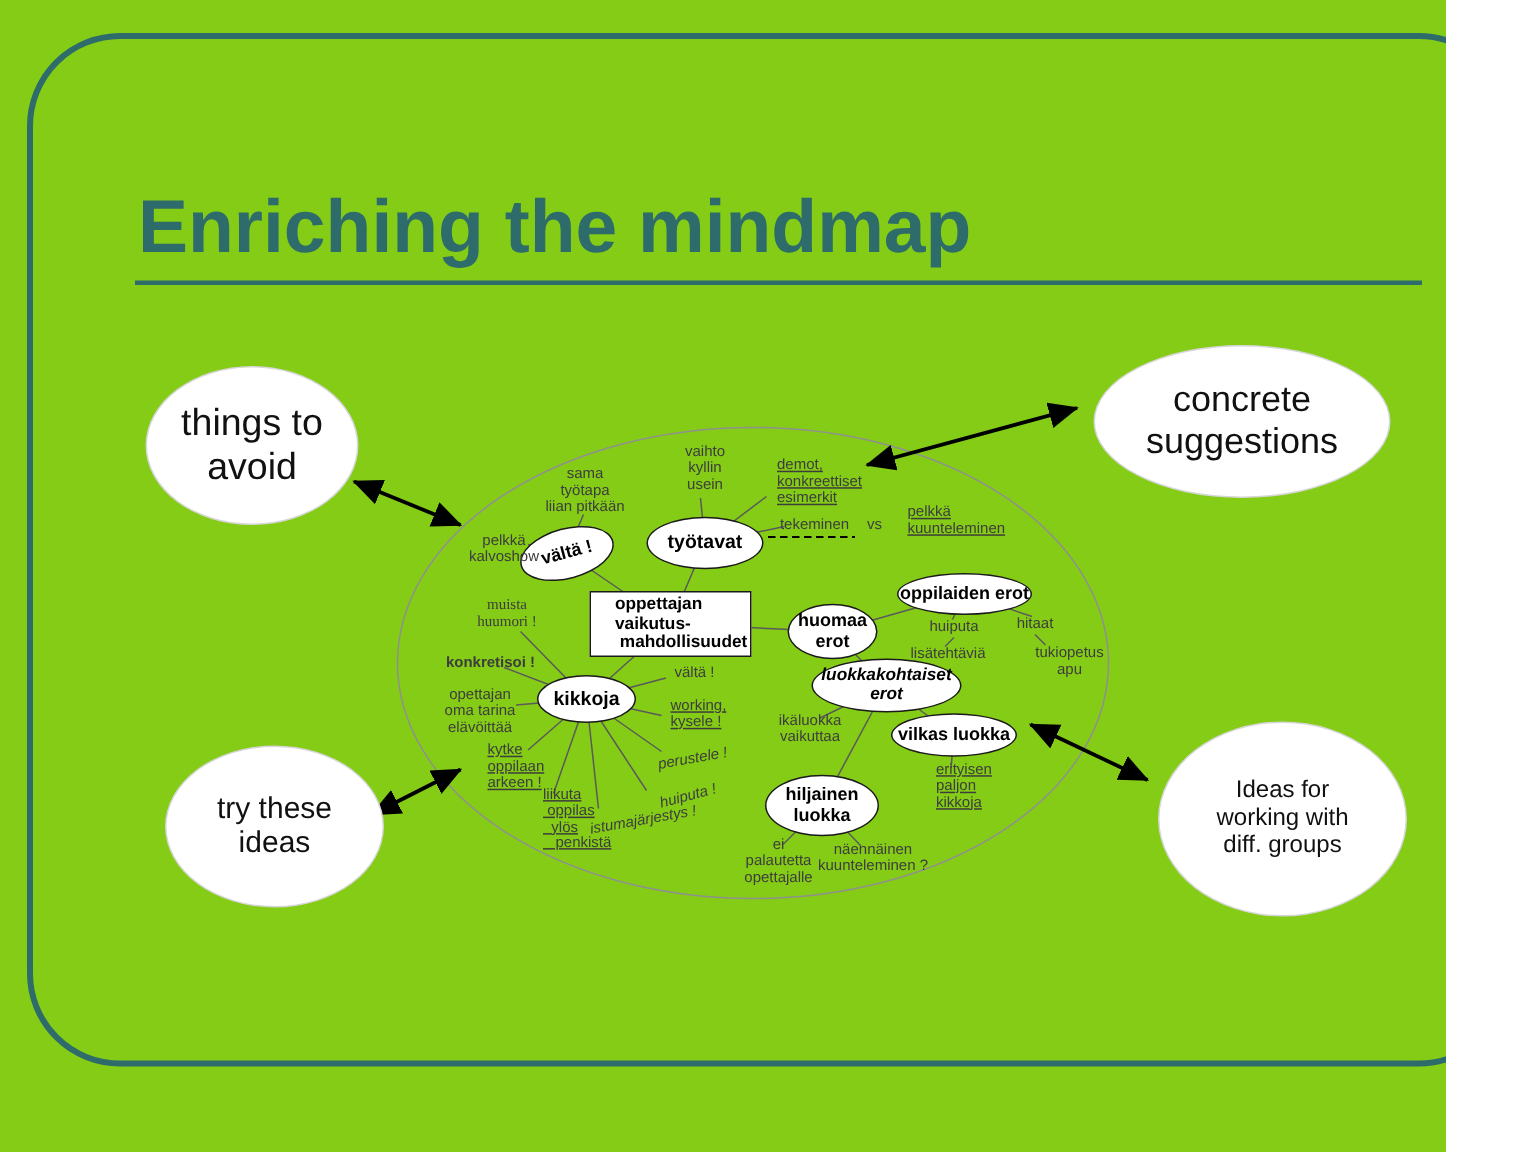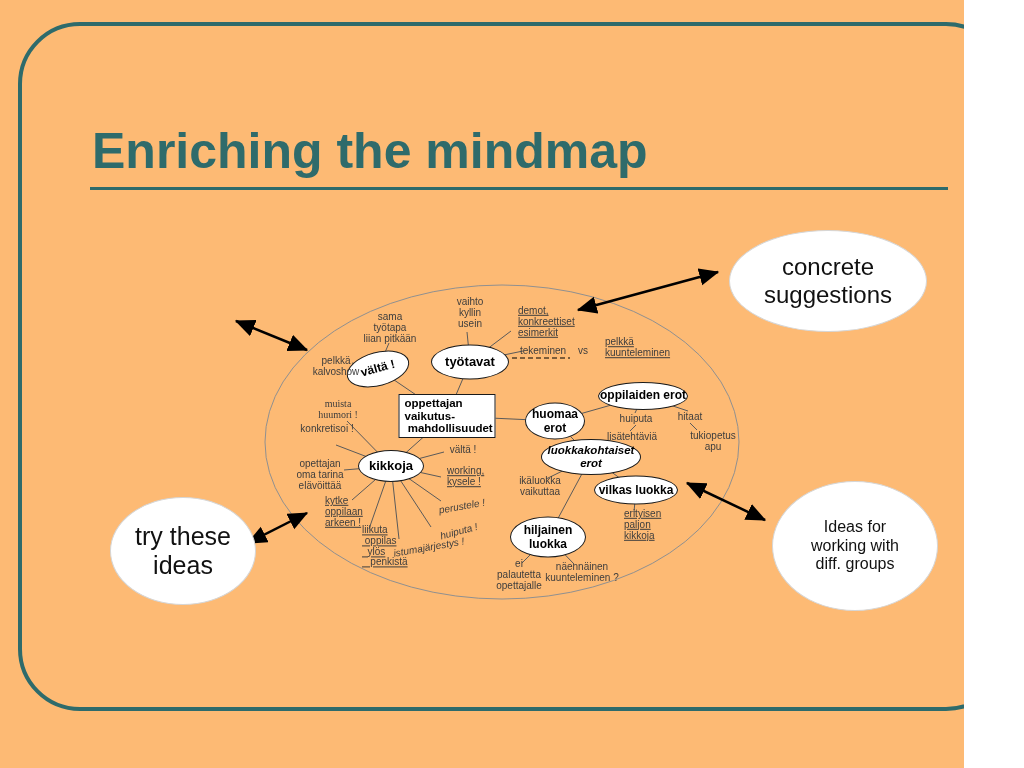--- a/index.html
+++ b/index.html
@@ -1,32 +1,32 @@
 <!DOCTYPE html>
 <html><head>
 <meta charset="utf-8">
 <style>
   html,body{margin:0;padding:0;background:#fff;}
-  #slide{position:relative;width:964px;height:768px;background:#fdba74;overflow:hidden;
+  #slide{position:relative;width:964px;height:768px;background:#84cc16;overflow:hidden;
          font-family:"Liberation Sans",sans-serif;}
   #frame{position:absolute;left:18px;top:22px;width:982px;height:681px;
          border:4px solid #2E6B6B;border-radius:62px;}
   #title{position:absolute;left:92px;top:122px;font-size:50px;font-weight:700;
          letter-spacing:0px;color:#2E6B6B;}
   #rule{position:absolute;left:90px;top:187px;width:858px;height:3px;background:#2E6B6B;}
   svg#wires{position:absolute;left:0;top:0;}
   .callout{position:absolute;transform:translate(-50%,-50%);border:1.5px solid #d6d6d6;
            border-radius:50%;display:flex;align-items:center;justify-content:center;
            text-align:center;color:#111;background:#fff;}
   .callout span{white-space:pre-line;line-height:1.15;}
   .node{position:absolute;transform:translate(-50%,-50%);background:#fff;
         border:1.3px solid #1a1a1a;border-radius:50%;display:flex;align-items:center;
         justify-content:center;text-align:center;font-weight:bold;font-size:12px;color:#000;}
   .node span{white-space:pre-line;line-height:1.1;}
-  #node-center{border-radius:0;justify-content:flex-start;text-align:left;padding-left:5px;}
+  #node-center{border-radius:0;justify-content:flex-start;text-align:left;padding-left:16px;}
   .sat{position:absolute;transform:translate(-50%,-50%);font-size:10px;color:#3d3d3d;
        text-align:center;}
   .sat span{white-space:pre-line;line-height:1.08;display:block;}
   .sat.left{transform:translate(0,-50%);text-align:left;text-decoration:underline;}
   .rot10{transform:translate(-50%,-50%) rotate(-10deg);font-style:italic;}
   .rot15{transform:translate(-50%,-50%) rotate(-15deg);font-style:italic;}
   .u{}
 </style>
 </head>
 <body>
@@ -82,25 +82,29 @@
     <line x1="512" y1="358" x2="570" y2="358" stroke="#000" stroke-width="1.2" stroke-dasharray="5,3"></line>
 
     <g stroke="#000" stroke-width="2.5">
       <line x1="236" y1="321" x2="307" y2="350" marker-start="url(#ah)" marker-end="url(#ah)"></line>
       <line x1="578" y1="310" x2="718" y2="272" marker-start="url(#ah)" marker-end="url(#ah)"></line>
       <line x1="248" y1="543" x2="307" y2="513" marker-start="url(#ah)" marker-end="url(#ah)"></line>
       <line x1="687" y1="483" x2="765" y2="520" marker-start="url(#ah)" marker-end="url(#ah)"></line>
     </g>
   </svg>
 
+  <div class="callout" style="left:168px;top:297px;width:140px;height:104px;font-size:25px;">
+    <span>things to
+avoid</span>
+  </div>
   <div class="callout" style="left:828px;top:281px;width:196px;height:100px;font-size:24px;">
     <span>concrete
 suggestions</span>
   </div>
-  <div class="callout" style="left:183px;top:551px;width:144px;height:106px;font-size:25px;">
+  <div class="callout" style="left:183px;top:551px;width:144px;height:106px;font-size:20px;">
     <span>try these
 ideas</span>
   </div>
   <div class="callout" style="left:855px;top:546px;width:164px;height:128px;font-size:16px;">
     <span>Ideas for
 working with
 diff. groups</span>
   </div>
 
   <div class="node" style="left:378px;top:369px;width:62px;height:32px;transform:translate(-50%,-50%) rotate(-15deg);">
@@ -162,21 +166,21 @@
 kuunteleminen</span>
     </div>
   <div class="sat" style="left:336px;top:367px;">
     <span>pelkkä
 kalvoshow</span>
     </div>
   <div class="sat" style="left:338px;top:410px;font-family:Liberation Serif, serif;">
     <span>muista
 huumori !</span>
     </div>
-  <div class="sat" style="left:327px;top:429px;">
+  <div class="sat" style="left:327px;top:443px;font-weight:bold;">
     <span>konkretisoi !</span>
     </div>
   <div class="sat" style="left:320px;top:475px;">
     <span>opettajan
 oma tarina
 elävöittää</span>
     </div>
   <div class="sat left" style="left:325px;top:512px;">
     <span>kytke
 oppilaan

